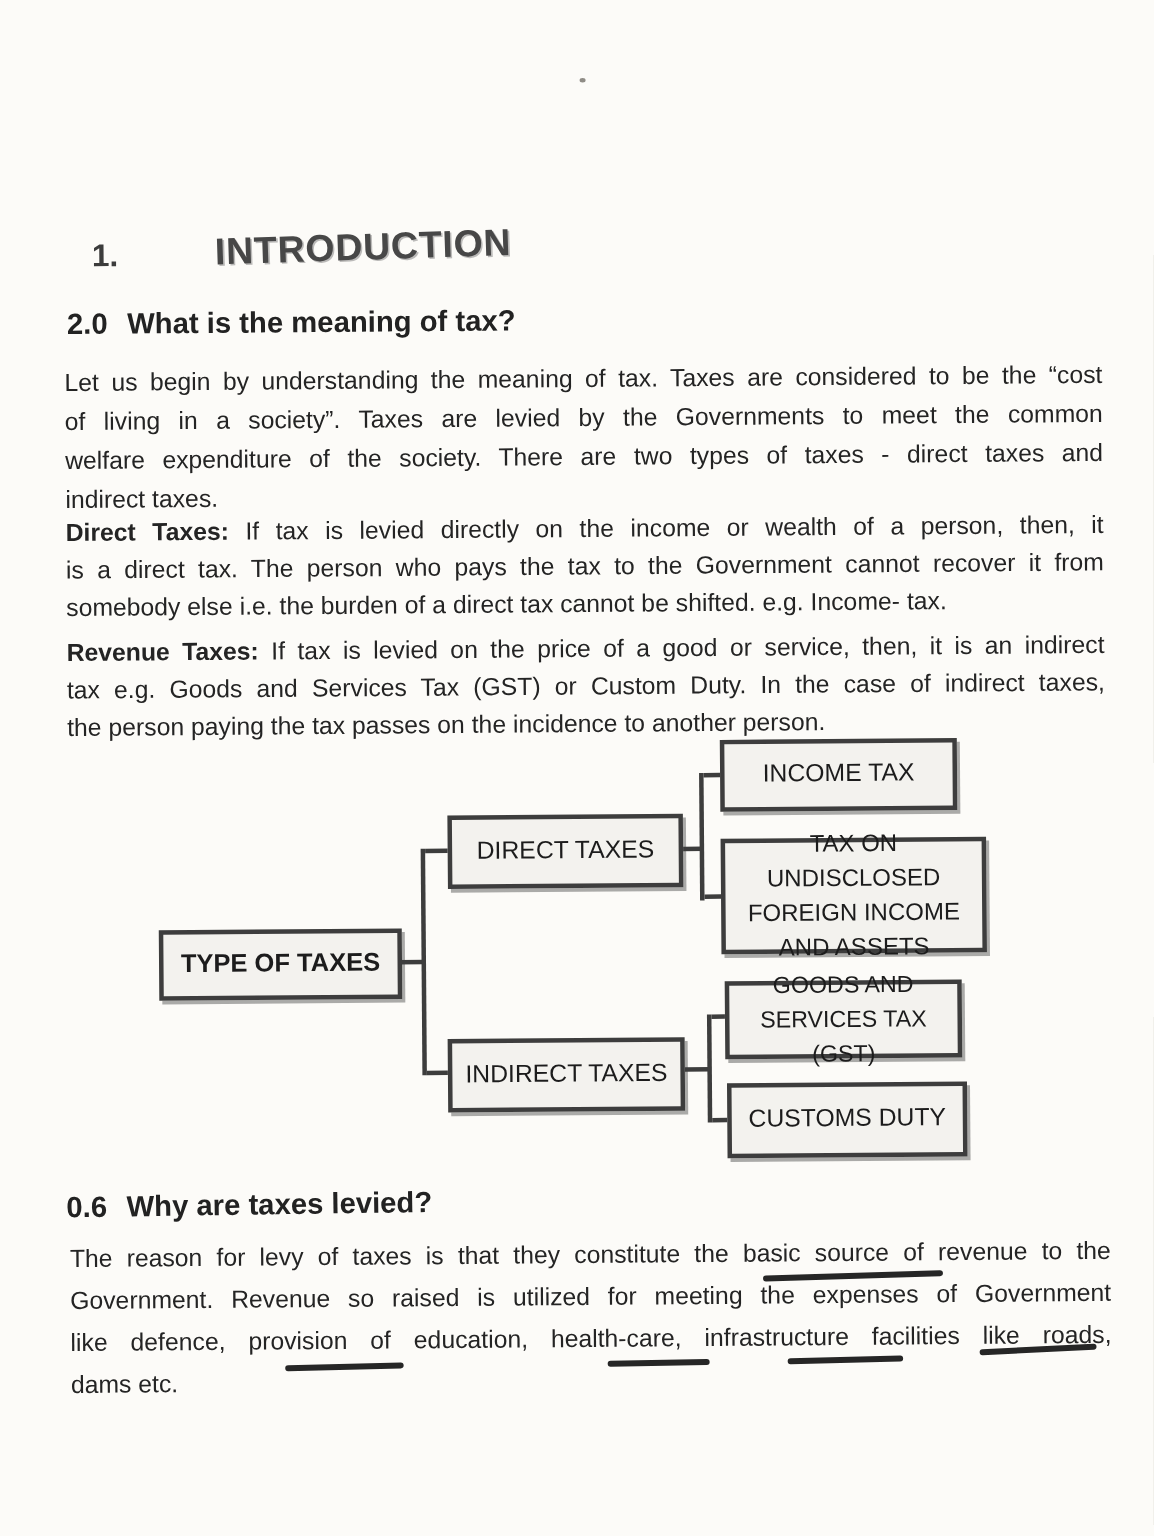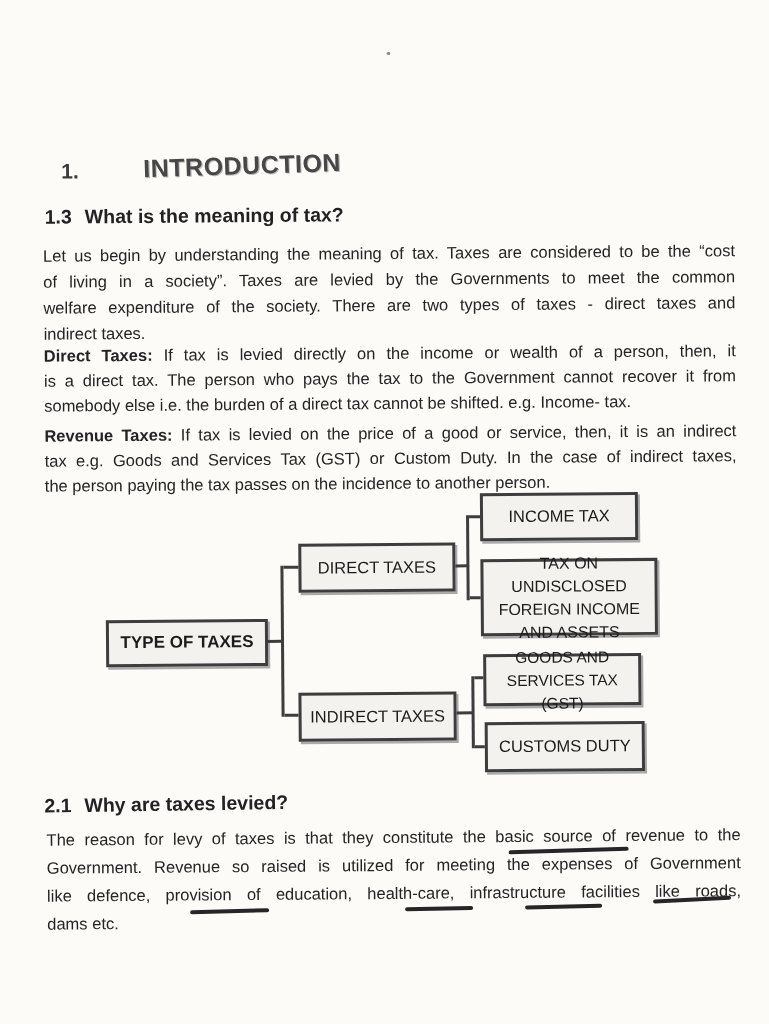--- a/index.html
+++ b/index.html
@@ -69,21 +69,21 @@
 
 <div class="page">
   <div class="content">
 
     <div class="speck"></div>
 
     <div class="h1-num">1.</div>
     <div class="h1-title">INTRODUCTION</div>
 
     <div class="h2 h2a">
-      <span>1.3</span>
+      <span>2.0</span>
       <span>What is the meaning of tax?</span>
     </div>
 
     <div class="para p1">
       <div class="ln">Let us begin by understanding the meaning of tax. Taxes are considered to be the “cost</div>
       <div class="ln">of living in a society”. Taxes are levied by the Governments to meet the common</div>
       <div class="ln">welfare expenditure of the society. There are two types of taxes - direct taxes and</div>
       <div class="ln last">indirect taxes.</div>
     </div>
 
@@ -118,21 +118,21 @@
       <div class="conn" style="left:469px;top:516px;width:11px;height:3px;"></div>
       <div class="conn" style="left:469px;top:597px;width:11px;height:3px;"></div>
 
       <div class="conn" style="left:455px;top:712px;width:17px;height:3px;"></div>
       <div class="conn" style="left:470px;top:677px;width:3px;height:72px;"></div>
       <div class="conn" style="left:473px;top:677px;width:9px;height:3px;"></div>
       <div class="conn" style="left:473px;top:746px;width:10px;height:3px;"></div>
     </div>
 
     <div class="h2 h2b">
-      <span>2.1</span>
+      <span>0.6</span>
       <span>Why are taxes levied?</span>
     </div>
 
     <div class="para p4">
       <div class="ln">The reason for levy of taxes is that they constitute the basic source of revenue to the</div>
       <div class="ln">Government. Revenue so raised is utilized for meeting the expenses of Government</div>
       <div class="ln">like defence, provision of education, health-care, infrastructure facilities like roads,</div>
       <div class="ln last">dams etc.</div>
 
       <div class="pen u1"></div>

